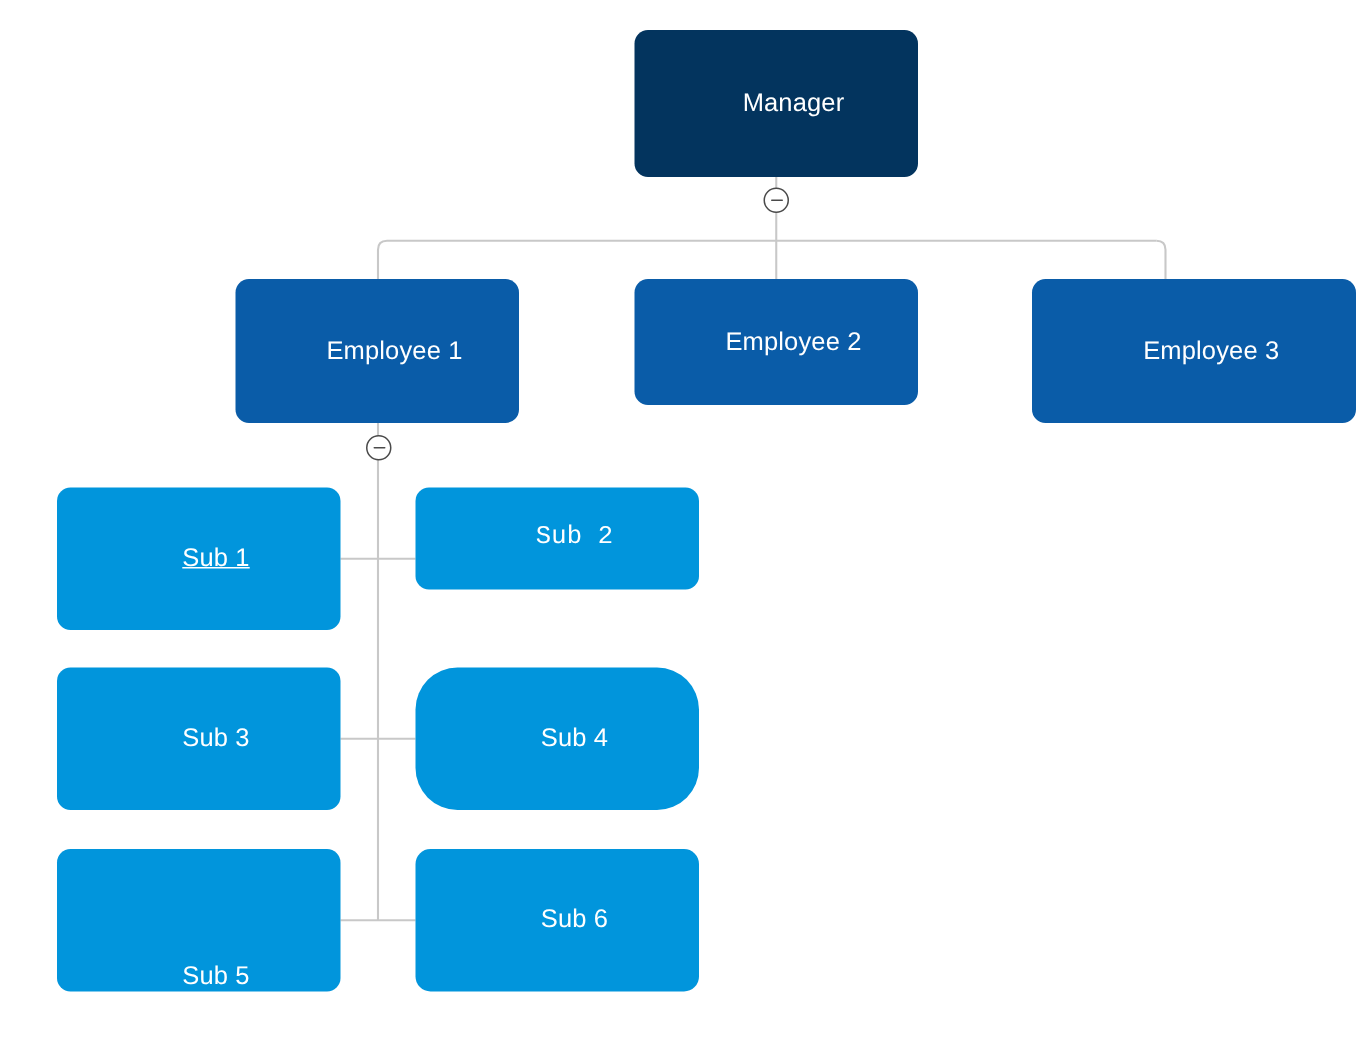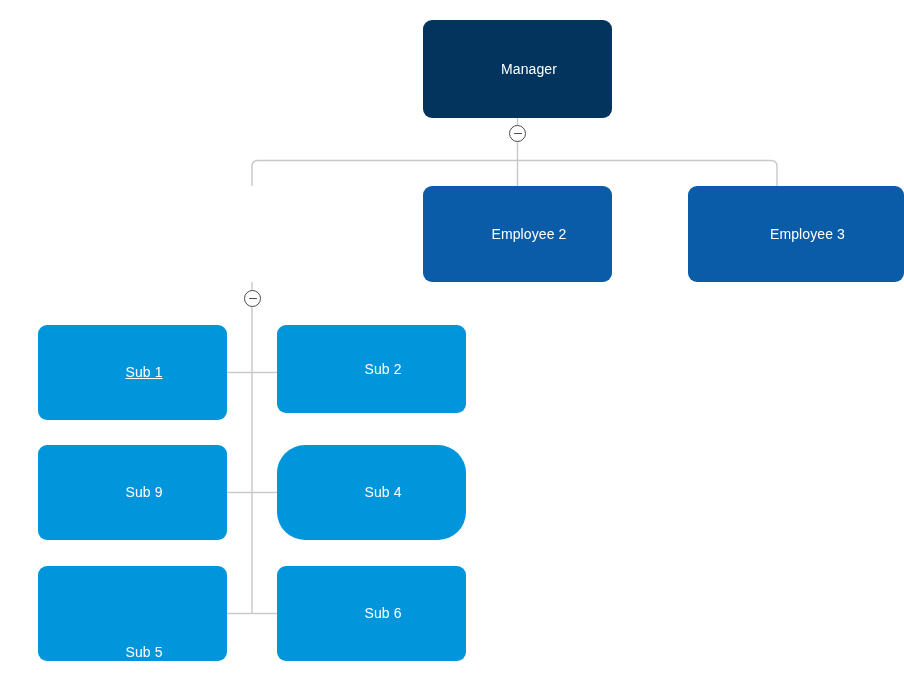--- a/index.html
+++ b/index.html
@@ -28,21 +28,21 @@
     pointer-events: none;
   }
   .node {
     position: absolute;
     box-sizing: border-box;
     display: flex;
     align-items: center;
     justify-content: center;
     border-radius: 9px;
     color: #ffffff;
-    font-size: 14px;
+    font-size: 17px;
     font-weight: 400;
     letter-spacing: 0.1px;
     text-align: center;
     user-select: none;
     line-height: 1.2;
     padding-left: 23px;
   }
   .node-label {
     display: block;
     pointer-events: none;
@@ -98,50 +98,53 @@
 
       <path d="M 252 613.5 L 227 613.5"></path>
       <path d="M 252 613.5 L 277 613.5"></path>
     </g>
   </svg>
 
   <div class="node" style="left:423px; top:20px; width:189px; height:98px; background:#03345e;">
     <span class="node-label">Manager</span>
   </div>
 
+  <div class="node" style="left:157px; top:186px; width:189px; height:96px; background:#0a5ca8;">
+    <span class="node-label">Employee 1</span>
+  </div>
 
-  <div class="node" style="left:423px; top:186px; width:189px; height:96px; background:#0a5ca8;">
+  <div class="node" style="left:423px; top:186px; width:189px; height:84px; background:#0a5ca8;">
     <span class="node-label">Employee 2</span>
   </div>
 
   <div class="node" style="left:688px; top:186px; width:216px; height:96px; background:#0a5ca8;">
     <span class="node-label">Employee 3</span>
   </div>
 
   <div class="node" style="left:38px; top:325px; width:189px; height:95px; background:#0195dc;text-decoration:underline;">
     <span class="node-label">Sub 1</span>
   </div>
 
-  <div class="node" style="left:277px; top:325px; width:189px; height:88px; background:#0195dc;">
+  <div class="node" style="left:277px; top:325px; width:189px; height:68px; background:#0195dc;font-family:Liberation Mono, monospace;">
     <span class="node-label">Sub 2</span>
   </div>
 
   <div class="node" style="left:38px; top:445px; width:189px; height:95px; background:#0195dc;">
-    <span class="node-label">Sub 9</span>
+    <span class="node-label">Sub 3</span>
   </div>
 
   <div class="node" style="left:277px; top:445px; width:189px; height:95px; background:#0195dc;border-radius:28px;">
     <span class="node-label">Sub 4</span>
   </div>
 
   <div class="node" style="left:38px; top:566px; width:189px; height:95px; background:#0195dc;align-items:flex-end;">
     <span class="node-label">Sub 5</span>
   </div>
 
-  <div class="node" style="left:277px; top:566px; width:189px; height:95px; background:#0195dc;">
+  <div class="node" style="left:277px; top:566px; width:189px; height:95px; background:#0195dc;border-radius:10px;">
     <span class="node-label">Sub 6</span>
   </div>
 
   <div class="toggle" style="left:509px; top:125px;">
     <span class="minus"></span>
   </div>
 
   <div class="toggle" style="left:244px; top:290px;">
     <span class="minus"></span>
   </div>

